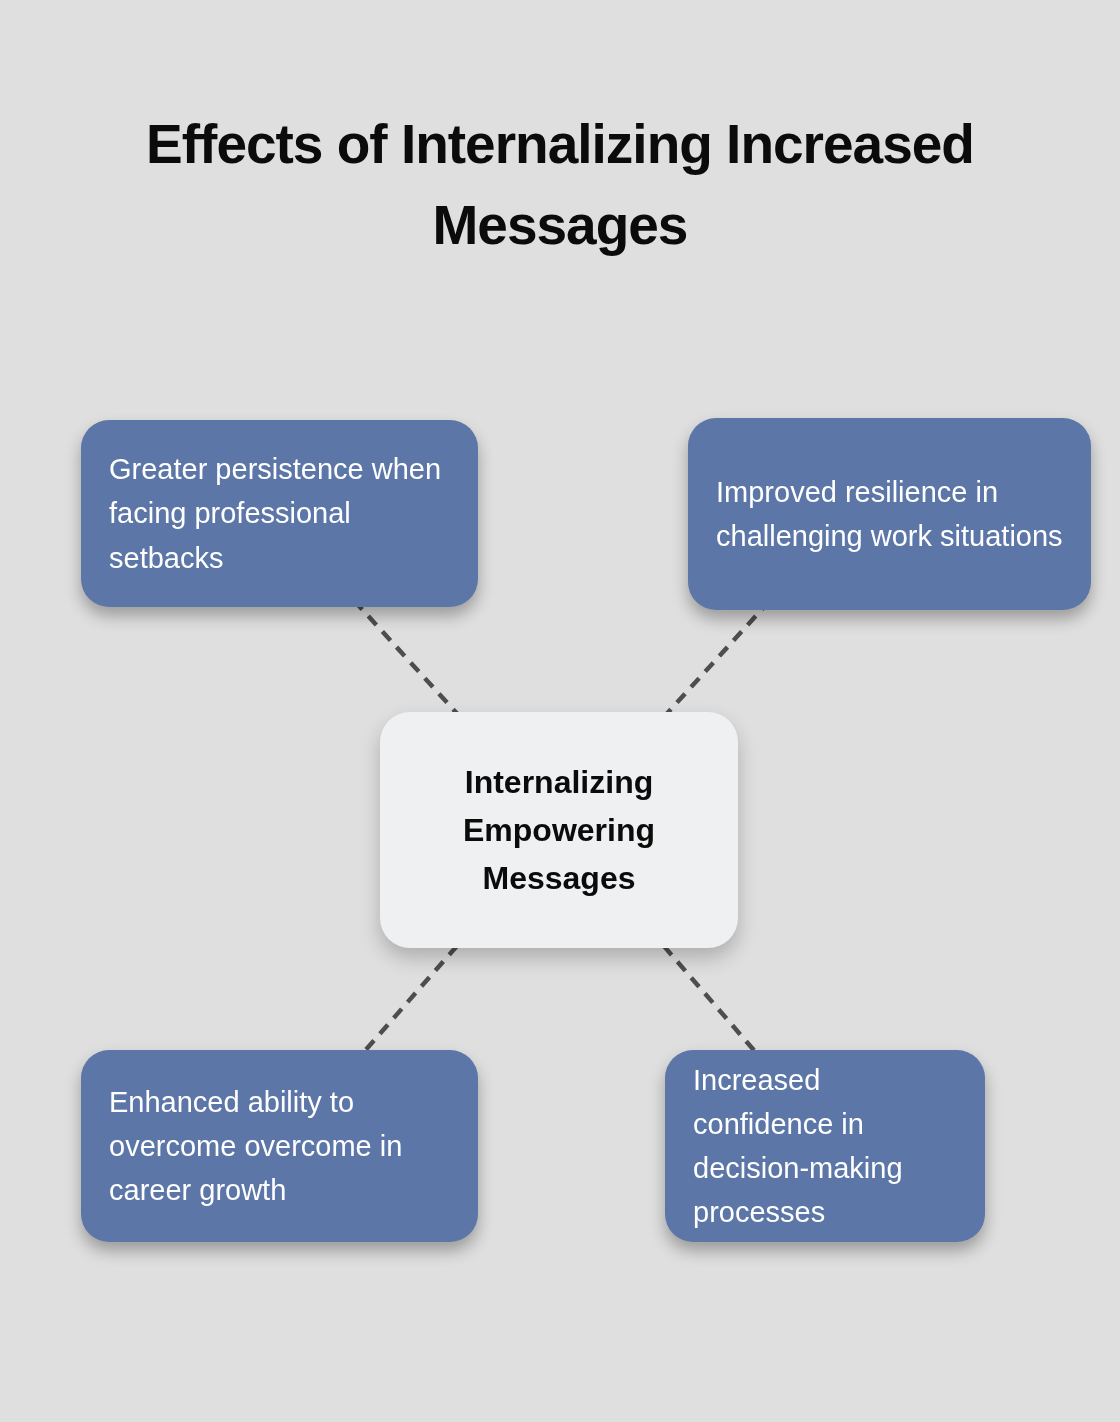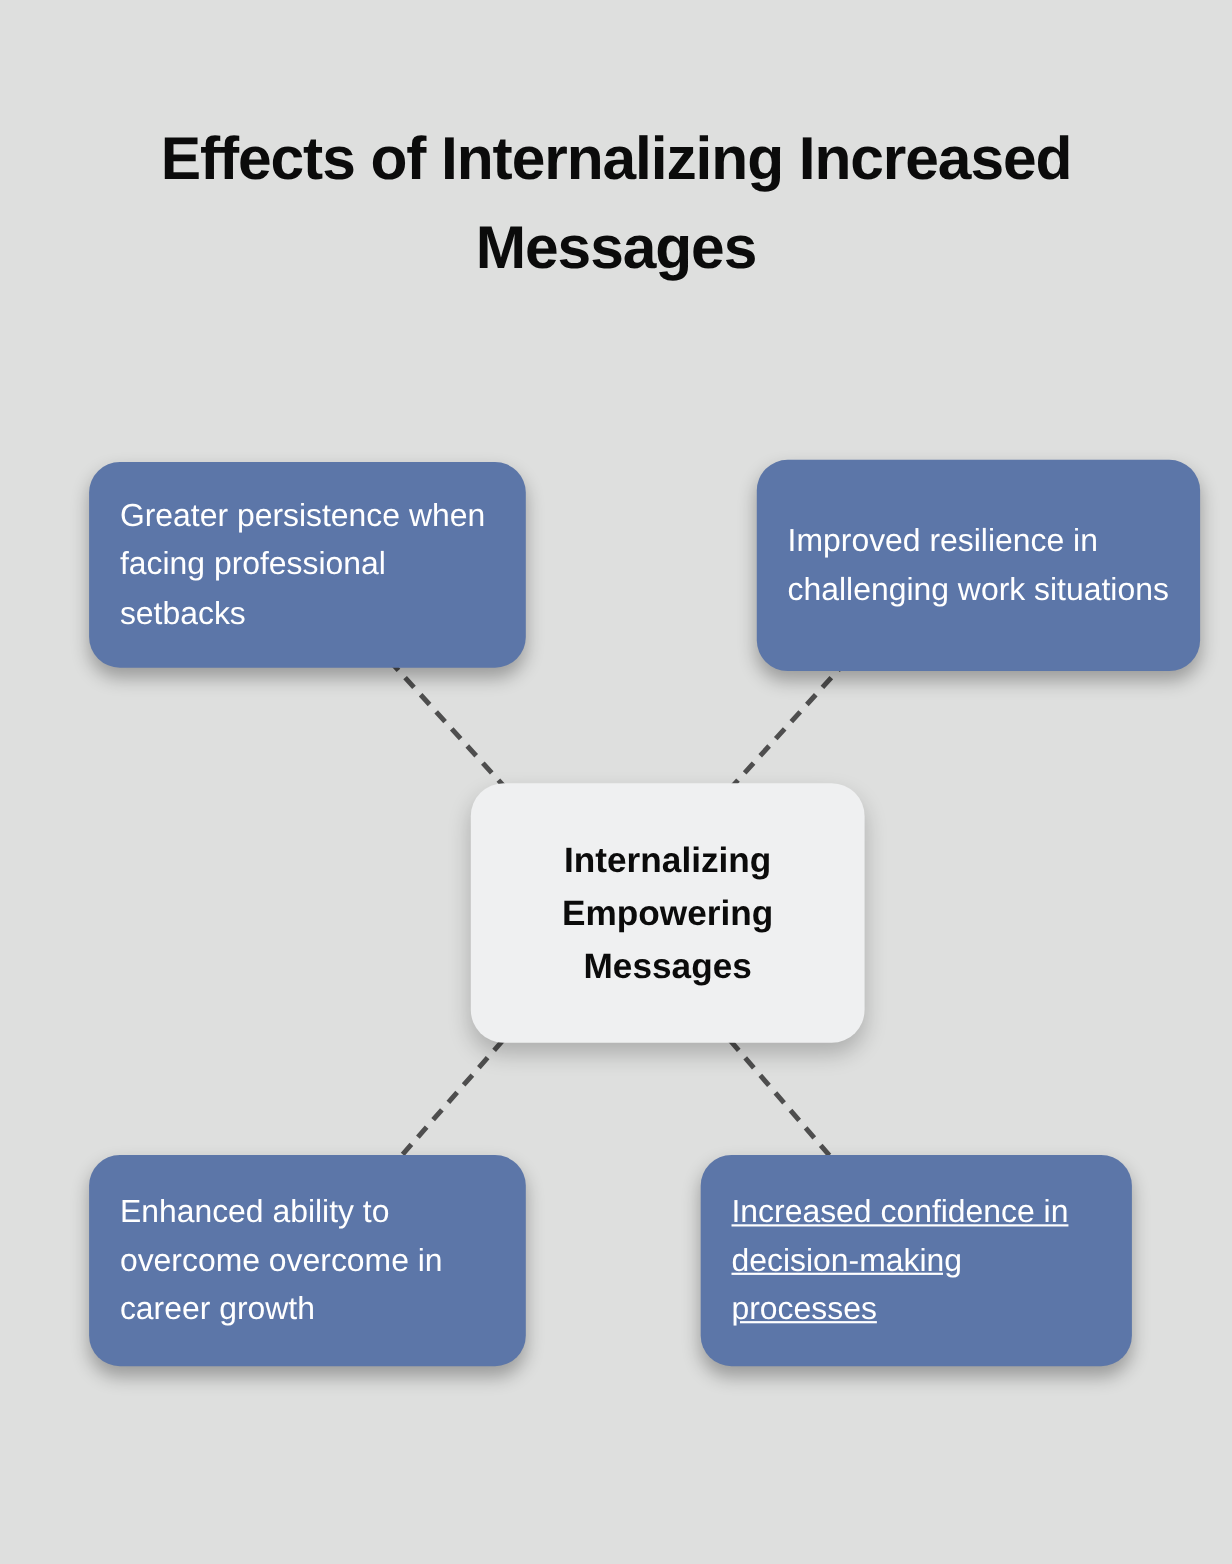--- a/index.html
+++ b/index.html
@@ -60,41 +60,40 @@
     display: flex;
     align-items: center;
     padding: 20px 28px;
     font-size: 29px;
     line-height: 1.52;
     font-weight: 400;
   }
   .node-top-left     { left: 81px;  top: 420px;  width: 397px; height: 187px; }
   .node-top-right    { left: 640px; top: 418px;  width: 403px; height: 192px; margin-left: 48px; }
   .node-bottom-left  { left: 81px;  top: 1050px; width: 397px; height: 192px; }
-  .node-bottom-right { left: 637px; top: 1050px; width: 392px; height: 192px; text-decoration: underline; }
+  .node-bottom-right { left: 665px; top: 1050px; width: 320px; height: 192px; }
   .node-center {
     position: absolute;
     z-index: 3;
     left: 380px;
     top: 712px;
     width: 358px;
     height: 236px;
     background: var(--center-fill);
     color: var(--center-text);
     border-radius: 30px;
     box-shadow: 0 10px 20px rgba(0,0,0,0.22);
     display: flex;
     align-items: center;
     justify-content: center;
     text-align: center;
     padding: 20px 24px;
     font-size: 32px;
     line-height: 1.5;
     font-weight: 700;
-    margin-left: 48px;
   }
 </style>
 </head>
 <body>
 
 <div class="canvas">
 
   <h1 class="title">Effects of Internalizing Increased Messages</h1>
 
   <svg class="connector-layer" viewBox="0 0 1120 1422" xmlns="http://www.w3.org/2000/svg" aria-hidden="true">

